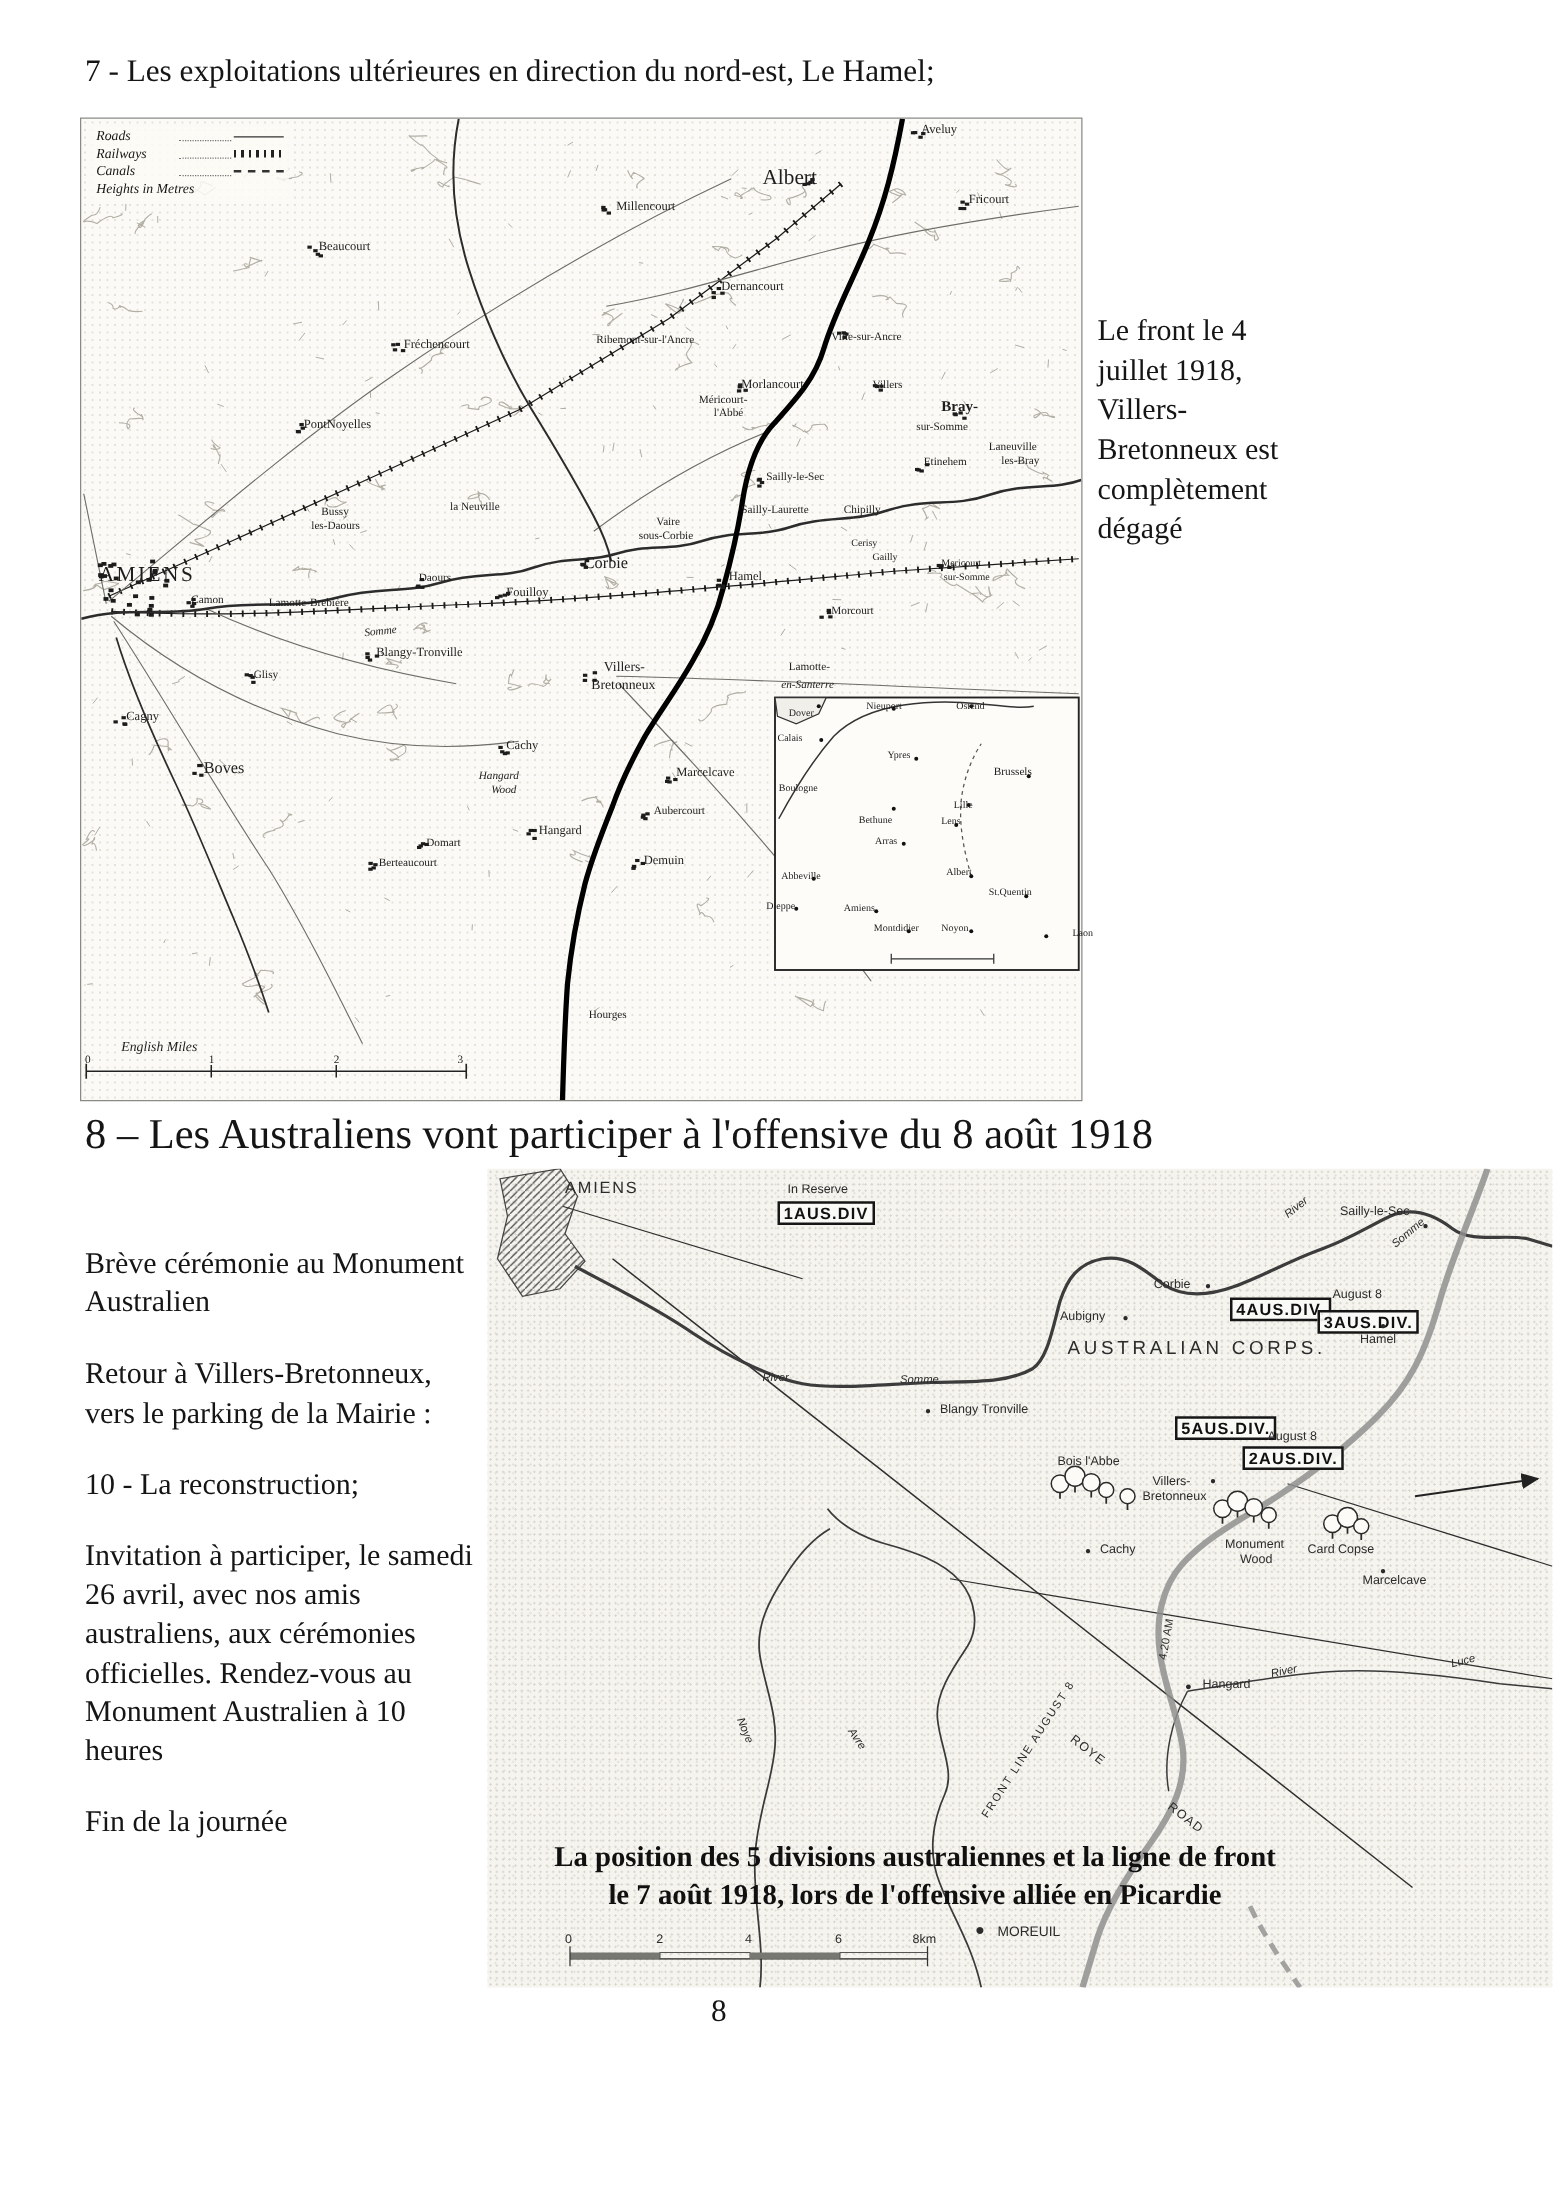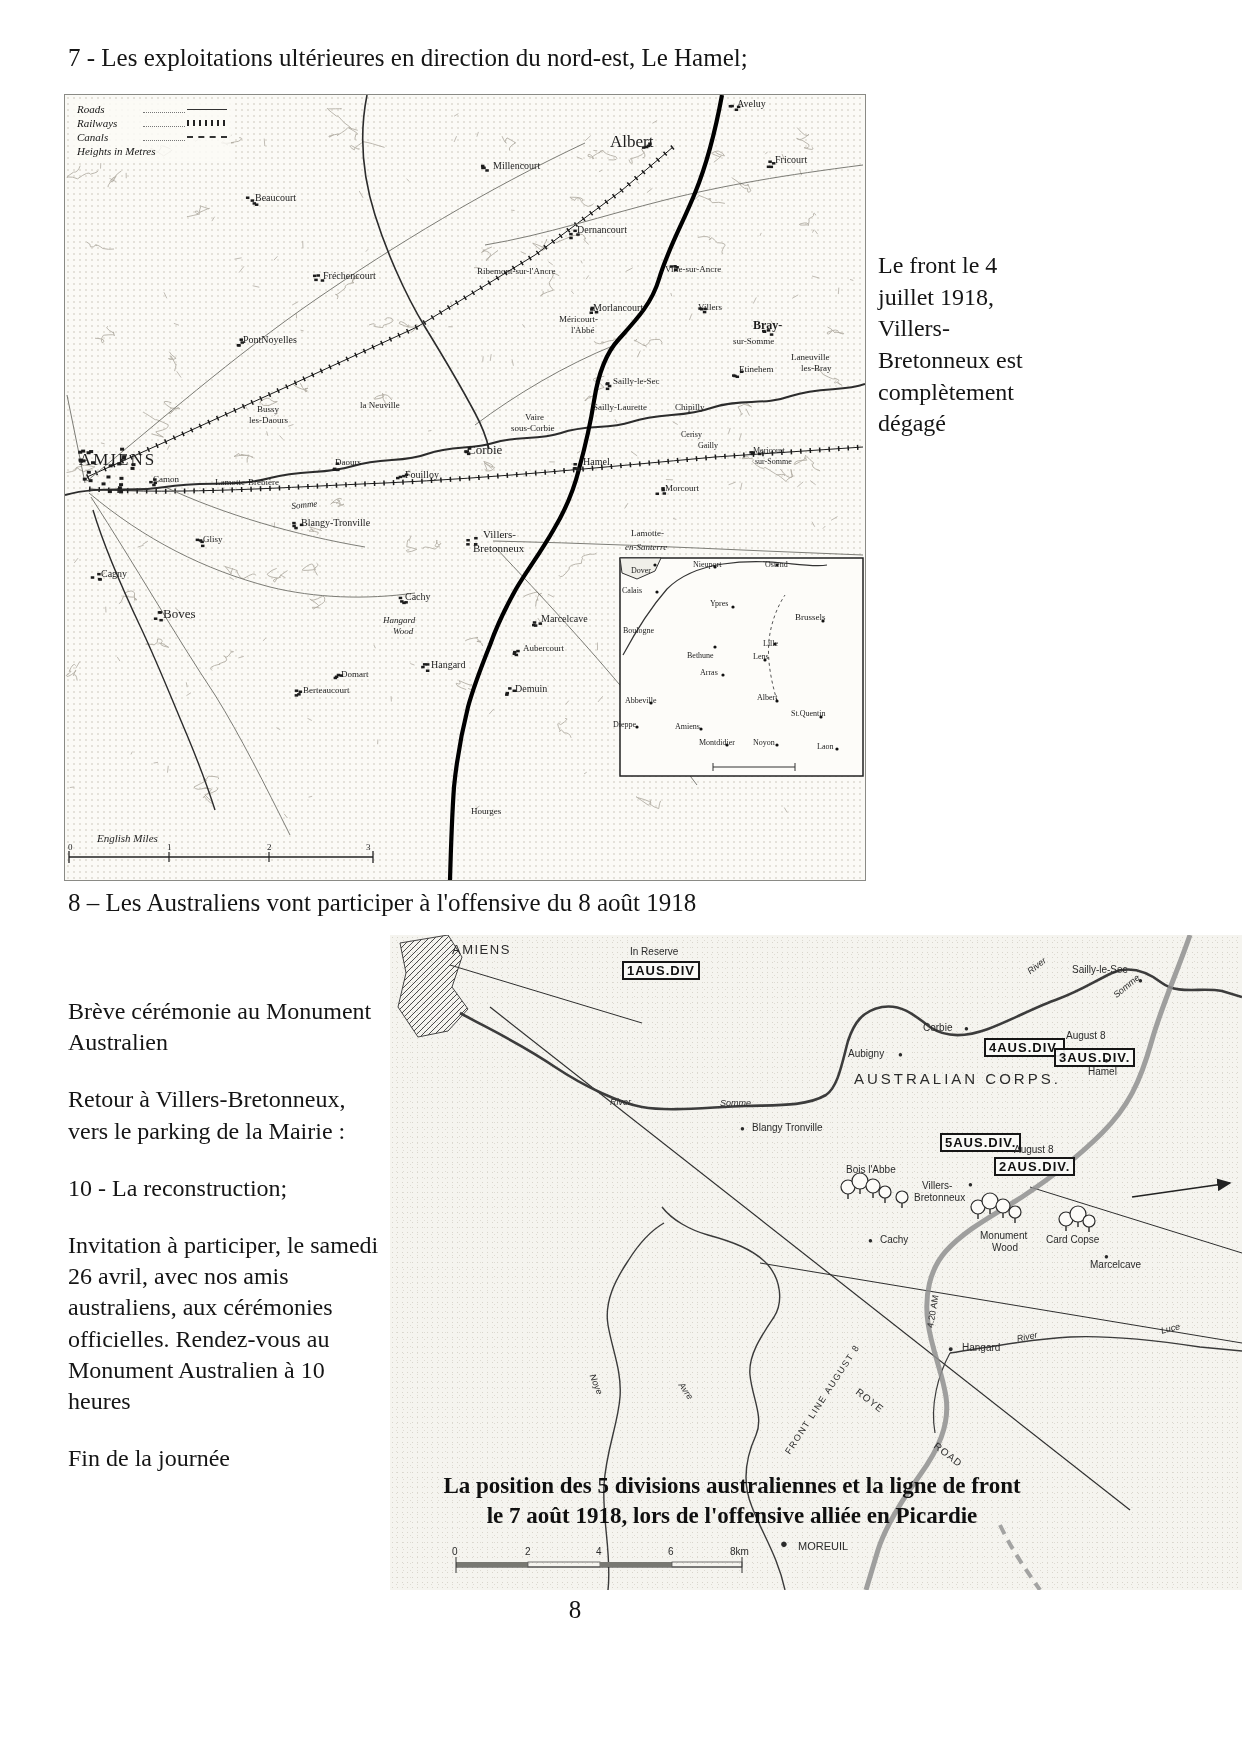--- a/index.html
+++ b/index.html
@@ -1,21 +1,21 @@
 <!DOCTYPE html>
 <html><head>
 <meta charset="utf-8">
 <style>
   html,body{margin:0;padding:0;}
   body{width:1242px;height:1754px;position:relative;background:#ffffff;
        font-family:"Liberation Serif",serif;color:#151515;overflow:hidden;}
   .abs{position:absolute;}
   
   #h7{left:68px;top:44px;font-size:25px;white-space:nowrap;}
-  #h8{left:68px;top:889px;font-size:25px;white-space:nowrap;}
+  #h8{left:68px;top:889px;font-size:34px;white-space:nowrap;}
   #annot{left:878px;top:250px;width:176px;font-size:24px;line-height:1.32;}
   #leftcol{left:68px;top:996px;width:318px;font-size:24px;line-height:1.3;}
   #leftcol p{margin:0 0 26px 0;}
   #leftcol p.tight{margin:0;}
   #pagenum{left:545px;top:1596px;width:60px;text-align:center;font-size:25px;}
   
   #map1{left:65px;top:95px;width:800px;height:785px;background:#fbfaf6;
         background-image:radial-gradient(#e3e0d8 0.7px,transparent 0.9px);
         background-size:6px 6px;outline:1px solid #8a8a85;}
   #map1 svg,#map2 svg{position:absolute;left:0;top:0;}
@@ -543,21 +543,21 @@
       <span class="ml" style="left: 698px; top: 545px; font-size: 8px;">Lille</span>
       <span class="ml" style="left: 688px; top: 558px; font-size: 8px;">Lens</span>
       <span class="ml" style="left: 635px; top: 574px; font-size: 8px;">Arras</span>
       <span class="ml" style="left: 560px; top: 602px; font-size: 8px;">Abbeville</span>
       <span class="ml" style="left: 692px; top: 599px; font-size: 8px;">Albert</span>
       <span class="ml" style="left: 548px; top: 626px; font-size: 8px;">Dieppe</span>
       <span class="ml" style="left: 610px; top: 628px; font-size: 8px;">Amiens</span>
       <span class="ml" style="left: 634px; top: 644px; font-size: 8px;">Montdidier</span>
       <span class="ml" style="left: 688px; top: 644px; font-size: 8px;">Noyon</span>
       <span class="ml" style="left: 726px; top: 615px; font-size: 8px;">St.Quentin</span>
-      <span class="ml" style="left: 752px; top: 648px; font-size: 8px;">Laon</span>
+      <span class="ml" style="left: 793px; top: 648px; font-size: 8px;">Laon</span>
     </div>
   <div class="abs" id="m1legend">
     <div class="lgrow">
         <span class="lab">Roads</span>
         <span class="lead"></span>
         <span class="s-road"></span>
       </div>
     <div class="lgrow">
         <span class="lab">Railways</span>
         <span class="lead"></span>

